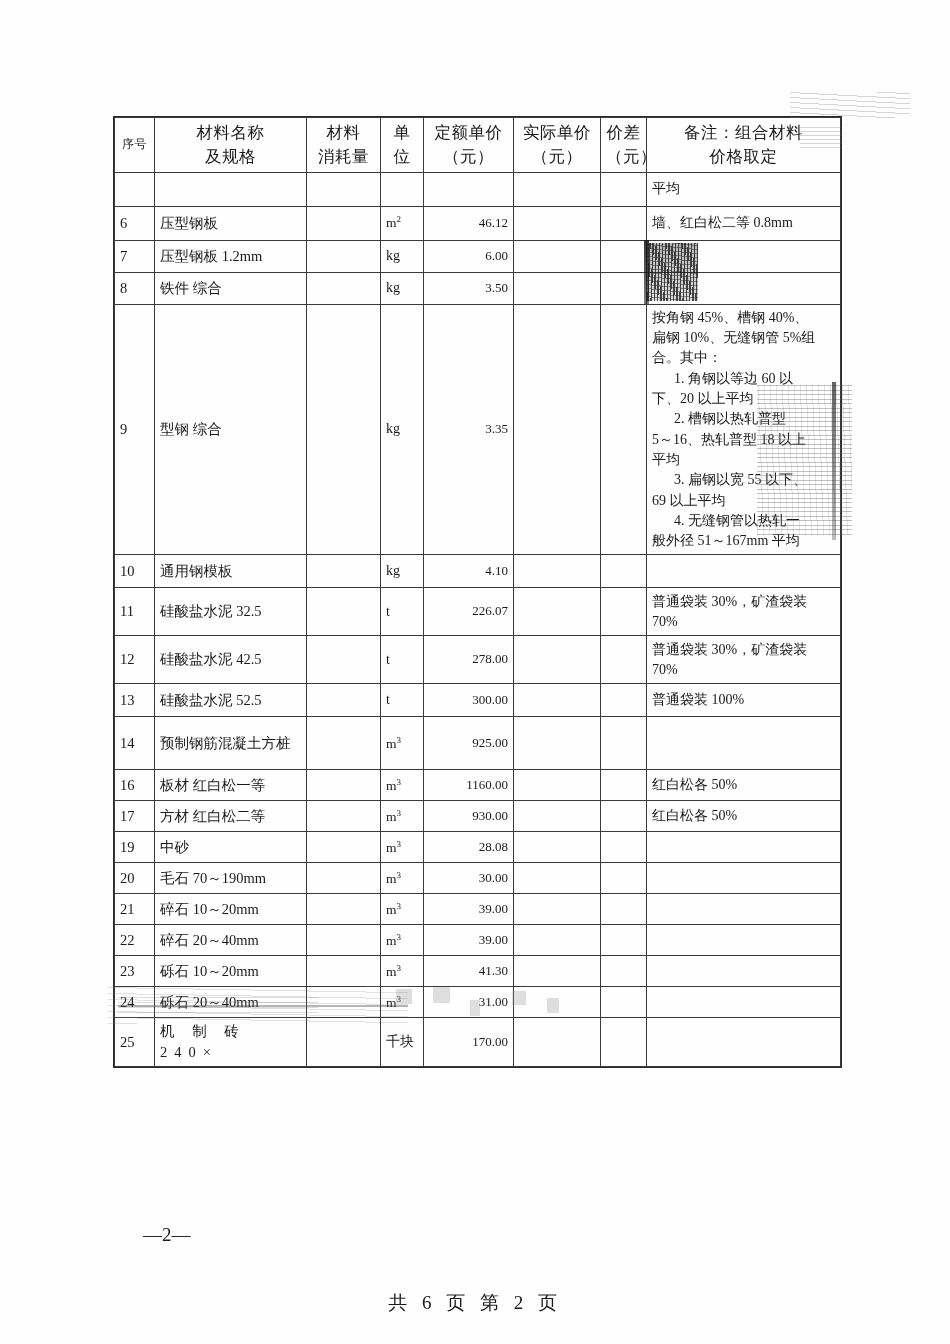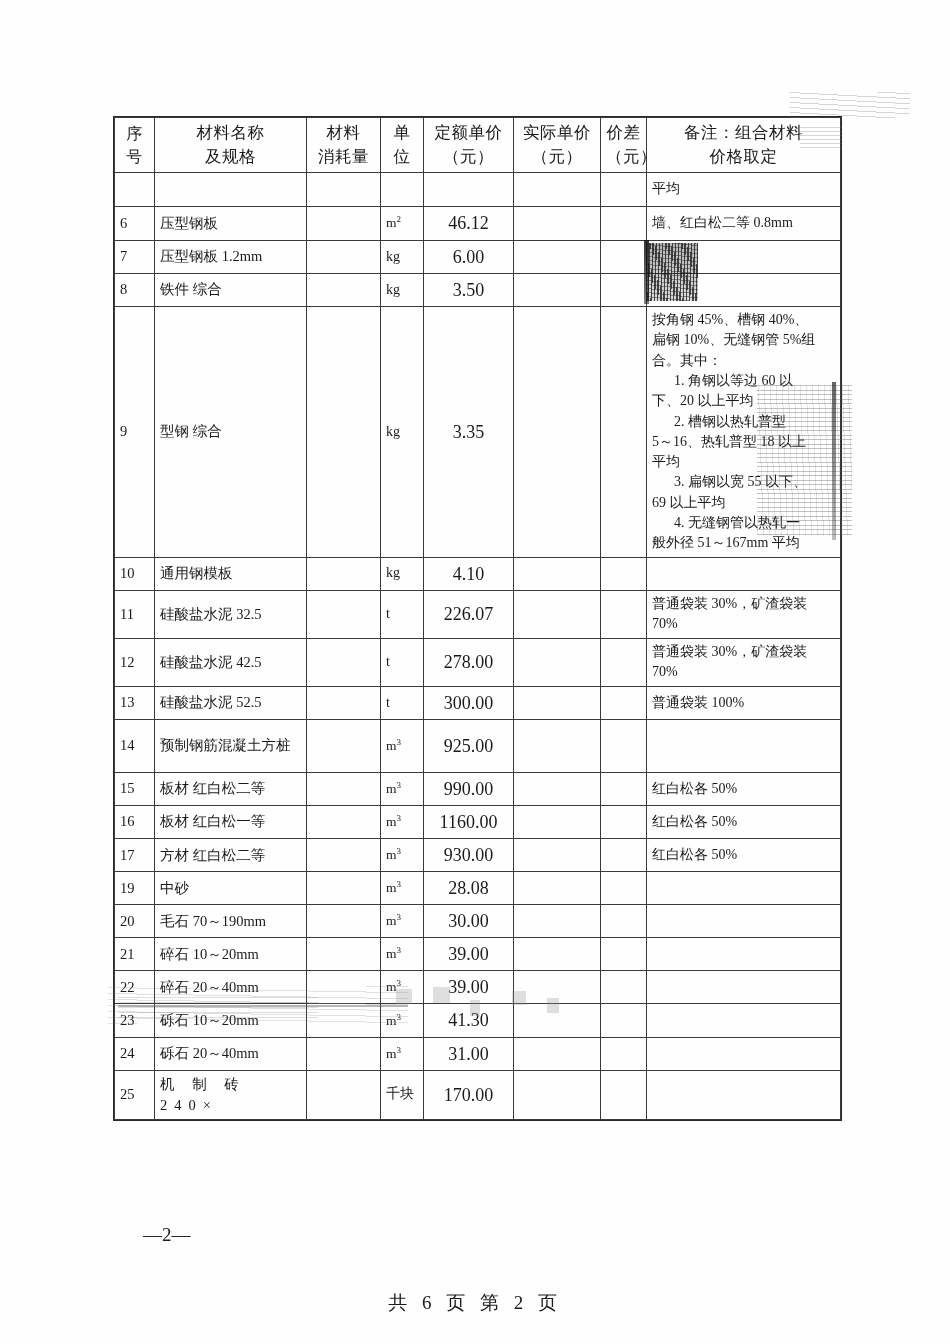--- a/index.html
+++ b/index.html
@@ -44,37 +44,37 @@
   #price-table { outline: 1px solid #2b2b2b; }
 
   thead td {
     text-align: center;
     font-size: 16.5px;
     font-weight: bold;
     letter-spacing: .5px;
     padding: 6px 2px;
     line-height: 1.5;
   }
-  thead td.hdr-seq { font-size: 16px; }
+  thead td.hdr-seq { font-size: 12px; }
 
   
   col.c-seq    { width: 40px;  }
   col.c-name   { width: 152px; }
   col.c-qty    { width: 74px;  }
   col.c-unit   { width: 43px;  }
   col.c-price  { width: 90px;  }
   col.c-actual { width: 87px;  }
   col.c-diff   { width: 46px;  }
   col.c-remark { width: 194px; }
 
   td.seq     { text-align: left;  padding-left: 5px; font-size: 14.5px; }
   td.name    { text-align: left;  padding-left: 9px; }
   td.qty     { }
   td.unit    { text-align: left;  padding-left: 5px; font-size: 14px; }
-  td.price   { text-align: center;  padding-left: 7px; font-size: 18px; }
+  td.price   { text-align: right;  padding-left: 7px; font-size: 13px; }
   td.actual  { }
   td.diff    { }
   td.remark  { text-align: left;  padding-left: 7px; font-size: 14px; line-height: 1.75; }
 
   
   .unit-sup { font-size: 13.5px; }
   .unit-sup sup { font-size: 9px; vertical-align: super; }
 
   
   td.remark-long {
@@ -323,30 +323,20 @@
           <td class="seq">14</td>
           <td class="name">预制钢筋混凝土方桩</td>
           <td class="qty"></td>
           <td class="unit"><span class="unit-sup">m<sup>3</sup></span></td>
           <td class="price">925.00</td>
           <td class="actual"></td>
           <td class="diff"></td>
           <td class="remark"></td>
         </tr>
         <tr style="height: 31px;">
-          <td class="seq">15</td>
-          <td class="name">板材 红白松二等</td>
-          <td class="qty"></td>
-          <td class="unit"><span class="unit-sup">m<sup>3</sup></span></td>
-          <td class="price">990.00</td>
-          <td class="actual"></td>
-          <td class="diff"></td>
-          <td class="remark">红白松各 50%</td>
-        </tr>
-        <tr style="height: 31px;">
           <td class="seq">16</td>
           <td class="name">板材 红白松一等</td>
           <td class="qty"></td>
           <td class="unit"><span class="unit-sup">m<sup>3</sup></span></td>
           <td class="price">1160.00</td>
           <td class="actual"></td>
           <td class="diff"></td>
           <td class="remark">红白松各 50%</td>
         </tr>
         <tr style="height: 31px;">

